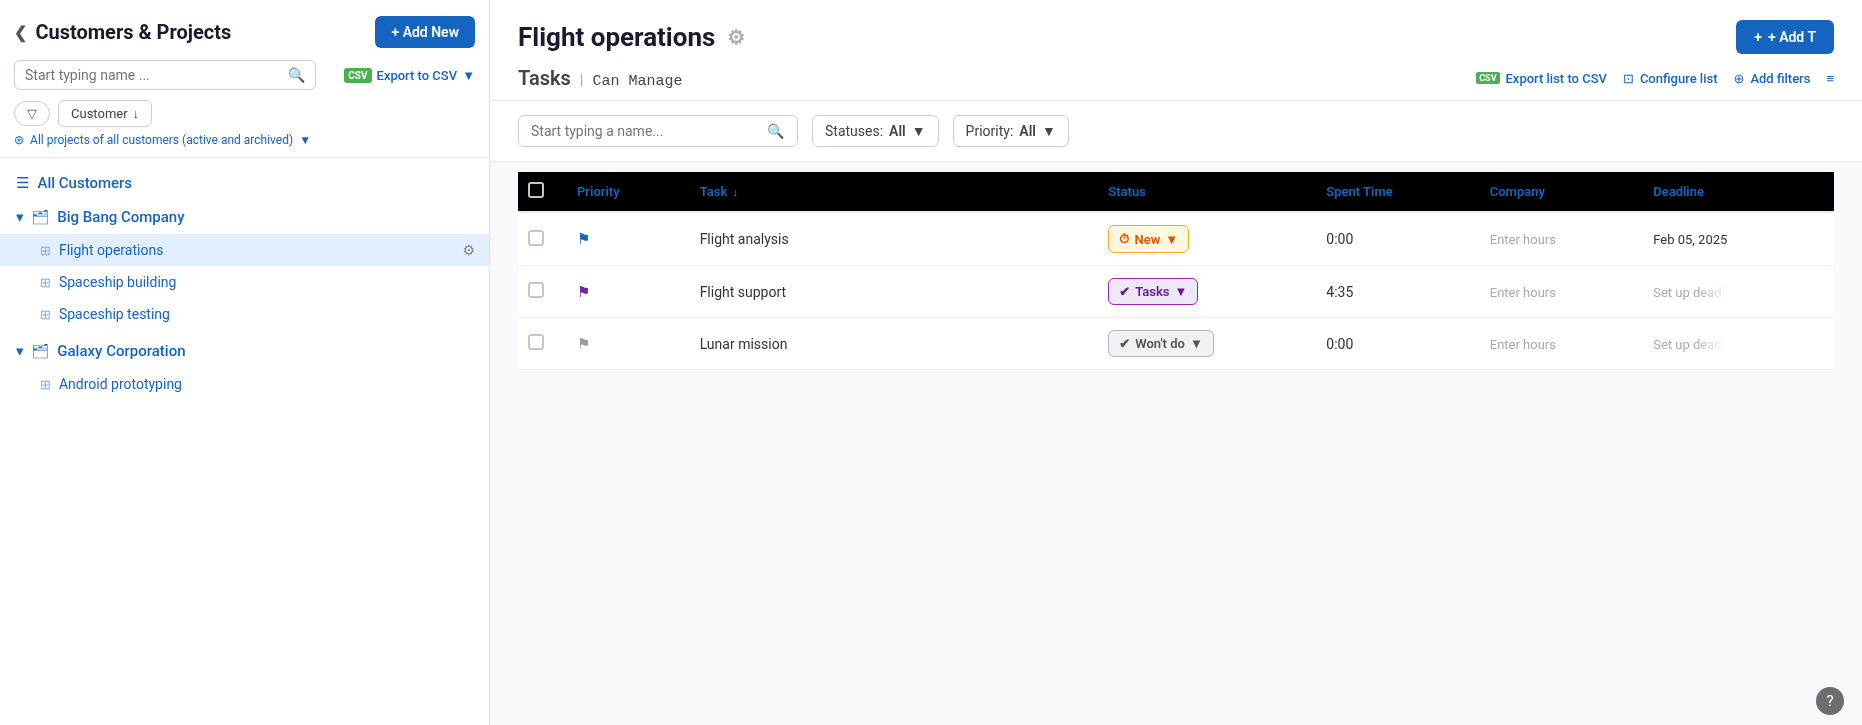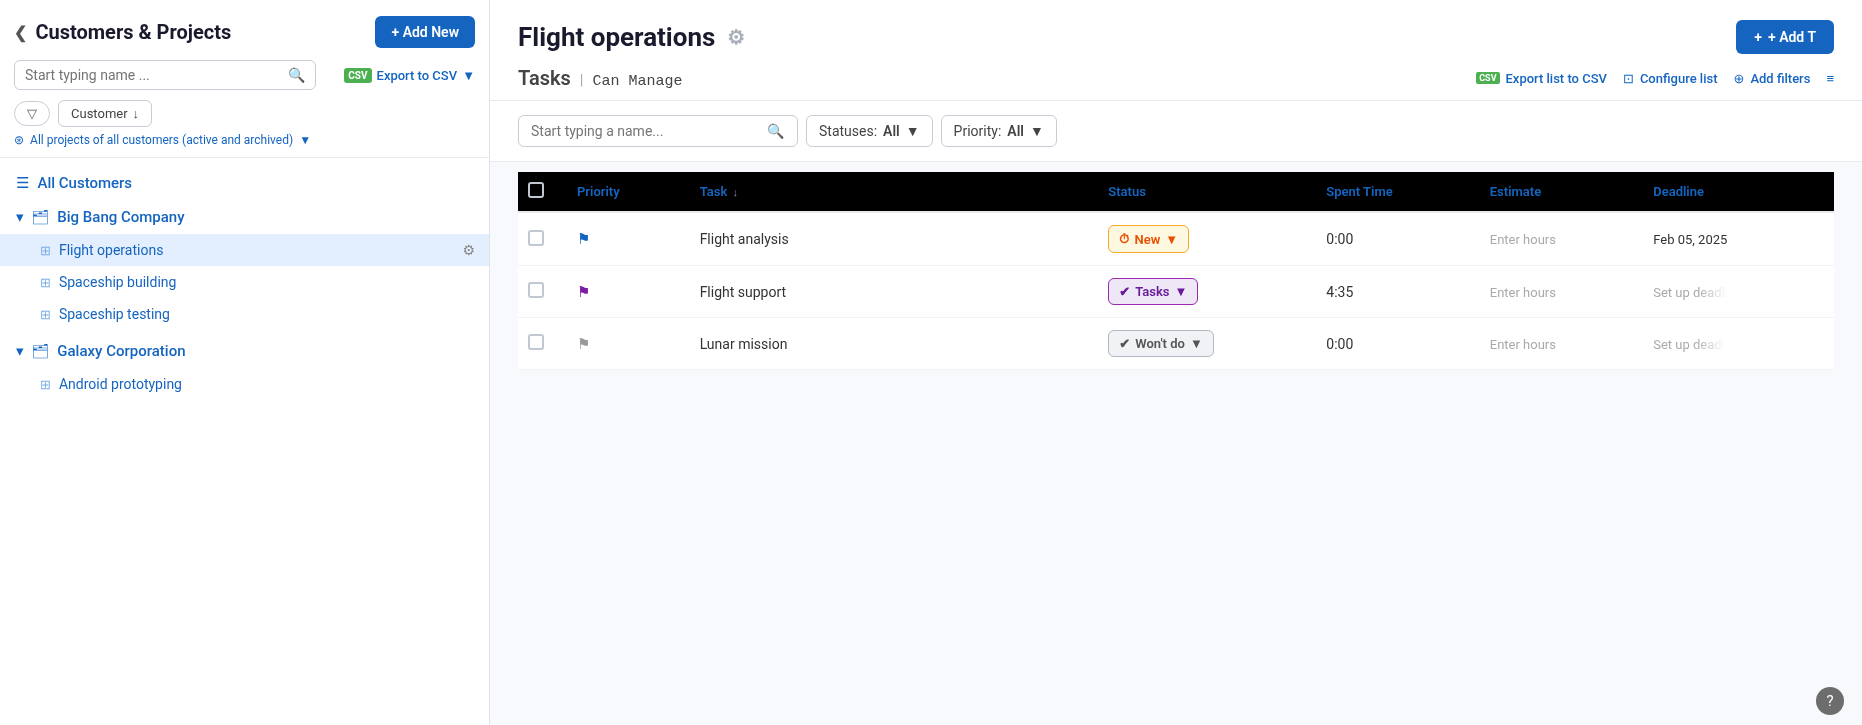--- a/index.html
+++ b/index.html
@@ -264,21 +264,21 @@
       font-size: 9px;
       font-weight: 700;
       padding: 1px 3px;
       border-radius: 2px;
     }
 
     
     .filters-bar {
       display: flex;
       align-items: center;
-      gap: 8px;
+      gap: 14px;
       padding: 14px 28px;
       background: #fff;
       border-bottom: 1px solid #e8eaed;
     }
     .name-search {
       display: flex;
       align-items: center;
       border: 1px solid #c8cdd6;
       border-radius: 6px;
       padding: 7px 12px;
@@ -601,21 +601,21 @@
             <th class="task-col">
               <span>Task <span class="sort-arrow">↓</span></span>
             </th>
             <th class="status-col">
               <span>Status</span>
             </th>
             <th class="spent-col">
               <span>Spent Time</span>
             </th>
             <th class="estimate-col">
-              <span>Estimate</span>
+              <span>Company</span>
             </th>
             <th class="deadline-col">
               <span>Deadline</span>
             </th>
           </tr>
         </thead>
         <tbody>
 
 
           <tr>

